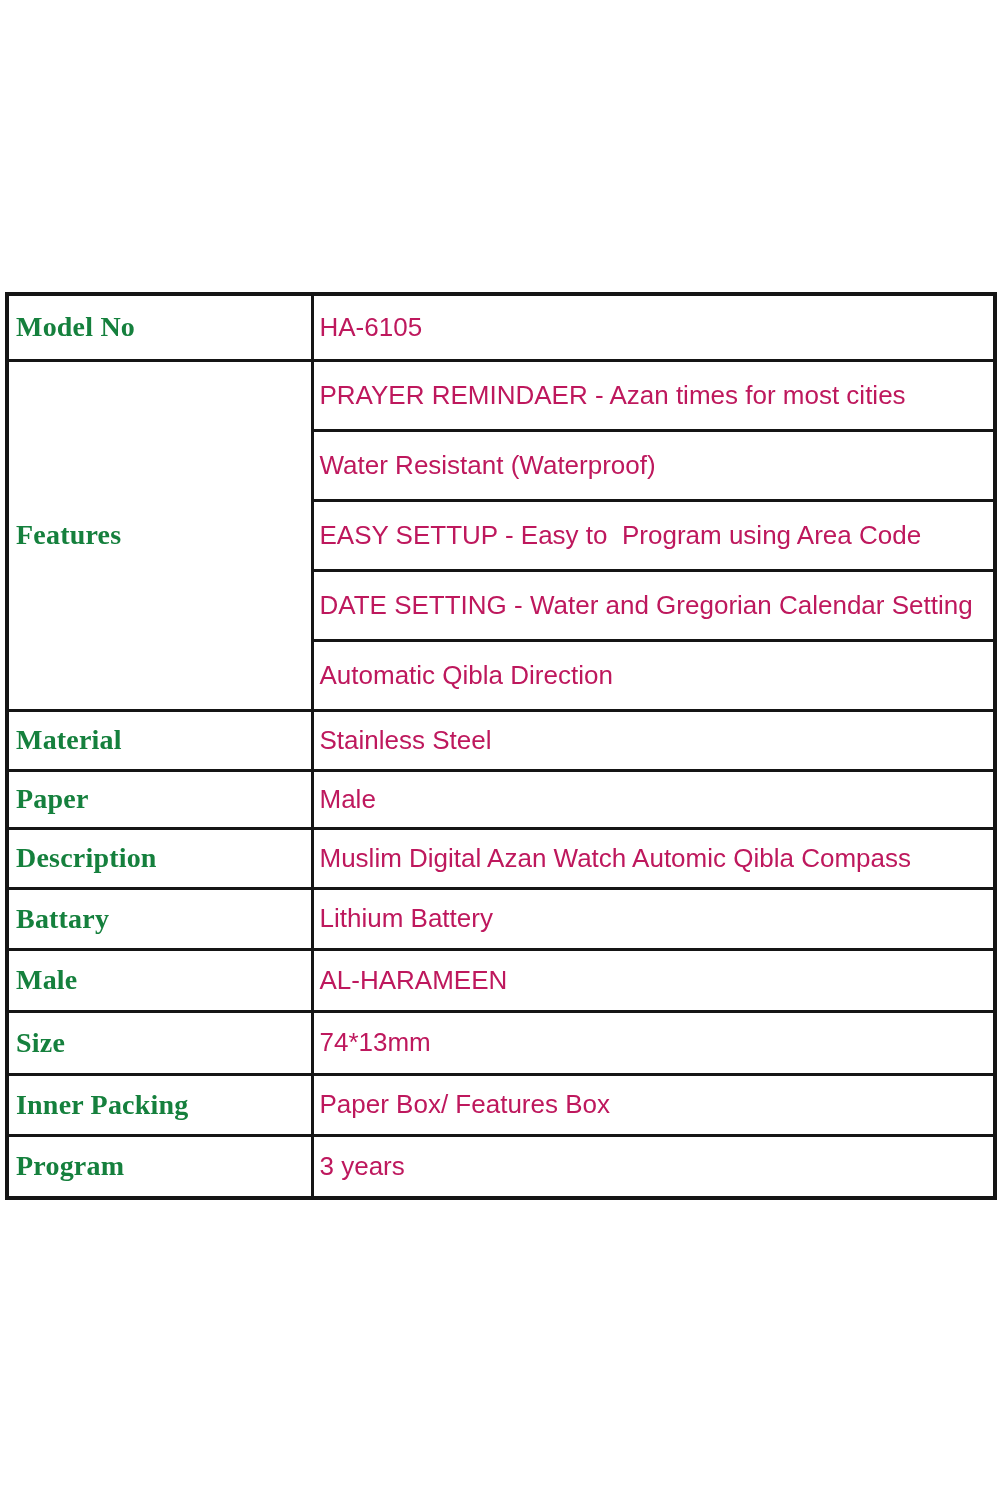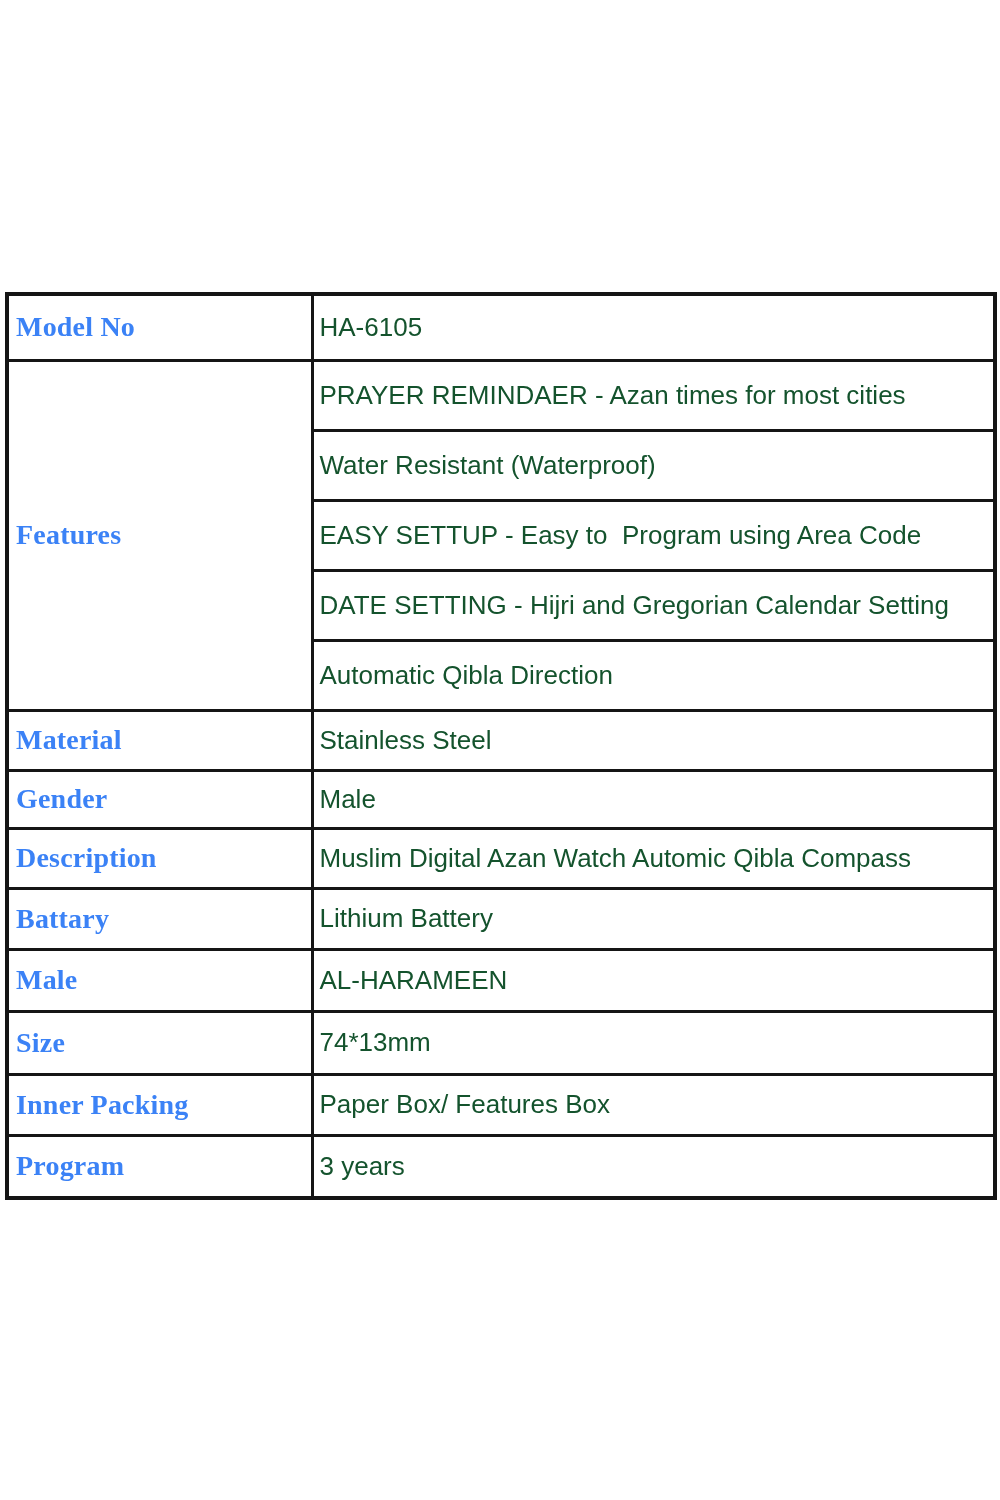--- a/index.html
+++ b/index.html
@@ -25,28 +25,28 @@
   }
   table.spec-table td {
     border: 3px solid #151515;
     vertical-align: middle;
     overflow: hidden;
   }
   td.label {
     font-family: "Liberation Serif", serif;
     font-weight: bold;
     font-size: 28px;
-    color: #3b82f6;
+    color: #15803d;
     padding: 0 4px 0 7px;
     letter-spacing: 0.2px;
   }
   td.value {
     font-family: "Liberation Sans", sans-serif;
     font-size: 26px;
-    color: #14532d;
+    color: #be185d;
     padding: 0 4px 0 6px;
     white-space: pre-wrap;
   }
   td.features-label {
     vertical-align: top;
     padding-top: 0;
     line-height: 1.15;
   }
 </style>
 </head>
@@ -67,31 +67,31 @@
         <td class="label features-label" rowspan="5">Features</td>
         <td class="value">PRAYER REMINDAER - Azan times for most cities</td>
       </tr>
       <tr style="height:70px">
         <td class="value">Water Resistant (Waterproof)</td>
       </tr>
       <tr style="height:70px">
         <td class="value">EASY SETTUP - Easy to  Program using Area Code</td>
       </tr>
       <tr style="height:70px">
-        <td class="value">DATE SETTING - Hijri and Gregorian Calendar Setting</td>
+        <td class="value">DATE SETTING - Water and Gregorian Calendar Setting</td>
       </tr>
       <tr style="height:70px">
         <td class="value">Automatic Qibla Direction</td>
       </tr>
       <tr style="height:60px">
         <td class="label">Material</td>
         <td class="value">Stainless Steel</td>
       </tr>
       <tr style="height:58px">
-        <td class="label">Gender</td>
+        <td class="label">Paper</td>
         <td class="value">Male</td>
       </tr>
       <tr style="height:60px">
         <td class="label">Description</td>
         <td class="value">Muslim Digital Azan Watch Automic Qibla Compass</td>
       </tr>
       <tr style="height:61px">
         <td class="label">Battary</td>
         <td class="value">Lithium Battery</td>
       </tr>

